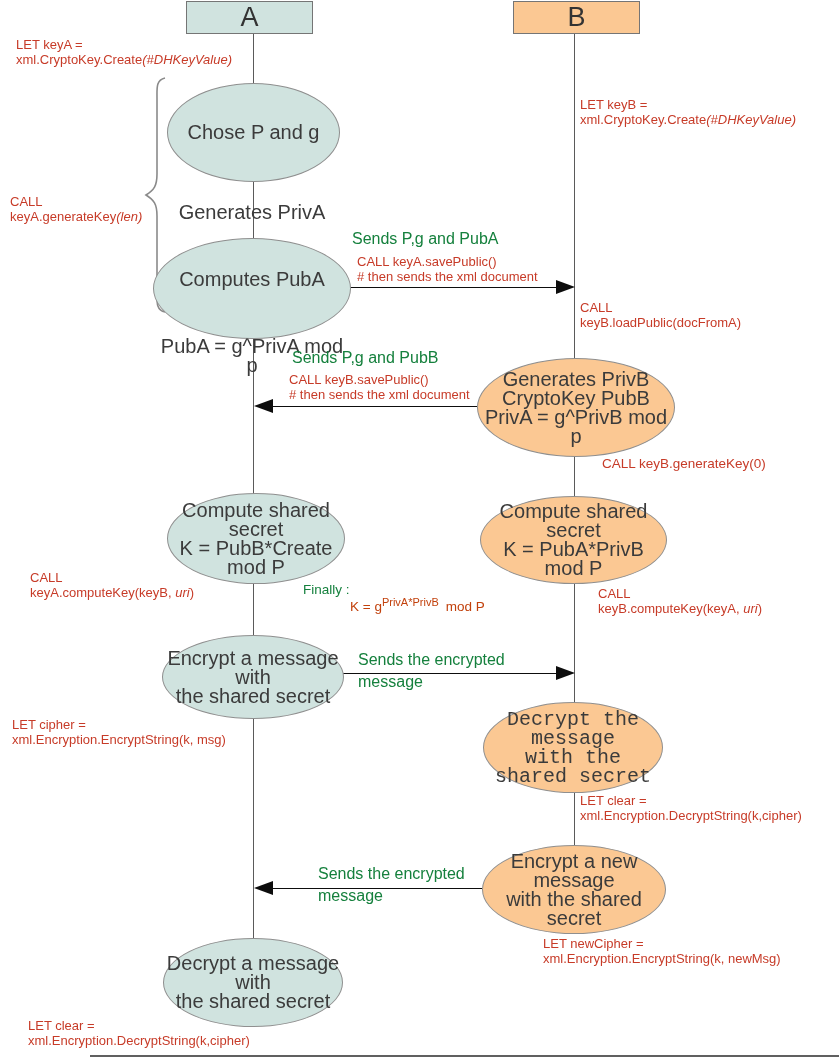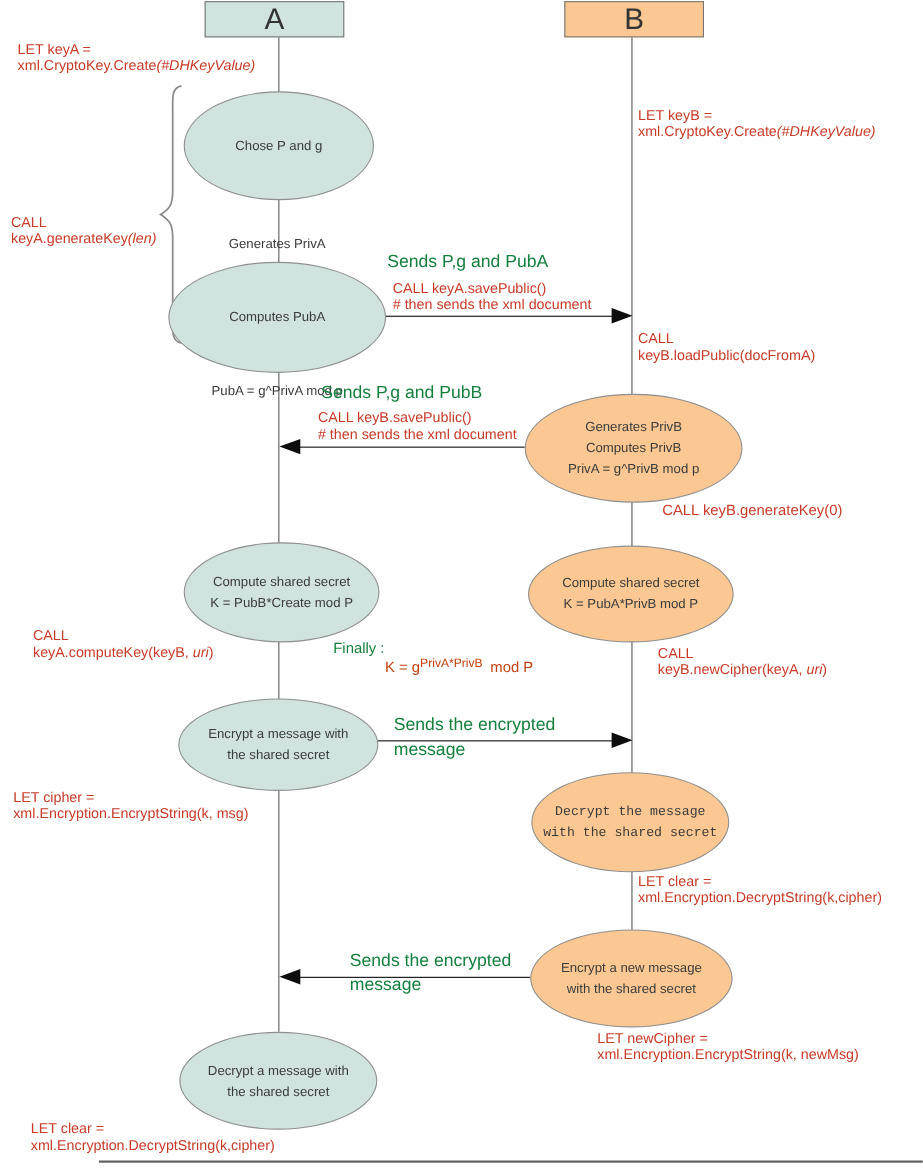--- a/index.html
+++ b/index.html
@@ -6,21 +6,21 @@
   .stage{position:relative;width:839px;height:1062px;background:#fff;overflow:hidden;
          font-family:"Liberation Sans", sans-serif;}
   .actor{position:absolute;width:127px;height:33px;box-sizing:border-box;
          border:1px solid #757575;display:flex;align-items:center;justify-content:center;
          font-size:27px;color:#333;}
   .actor.teal{background:#d0e3df;}
   .actor.orange{background:#fbc893;}
   .lifeline{position:absolute;width:1px;background:#5a5a5a;}
   .node{position:absolute;box-sizing:border-box;border:1.4px solid #8f8f8f;border-radius:50%;
         display:flex;flex-direction:column;align-items:center;justify-content:center;
-        text-align:center;font-size:12px;line-height:19px;color:#3b3b3b;}
+        text-align:center;font-size:20px;line-height:19px;color:#3b3b3b;}
   .node.teal{background:#d0e3df;}
   .node.orange{background:#fbc893;}
   .aline{position:absolute;height:0;border-top:1.6px solid #0d0d0d;}
   .ahead{position:absolute;width:0;height:0;border-top:7px solid transparent;border-bottom:7px solid transparent;}
   .ahead.right{border-left:19px solid #0d0d0d;}
   .ahead.left{border-right:19px solid #0d0d0d;}
   .blk{position:absolute;color:#15803d;font-size:16px;line-height:19px;white-space:nowrap;}
   .red{position:absolute;color:#c73b28;font-size:13px;line-height:15px;white-space:nowrap;}
   .it{font-style:italic;}
   .formula{position:absolute;color:#c2410c;font-size:13.5px;white-space:nowrap;}
@@ -67,21 +67,21 @@
   </div>
 
   <div class="node teal" style="left:153px;top:238px;width:198px;height:101px;gap:48px;">
     <div>Generates PrivA</div>
     <div>Computes PubA</div>
     <div>PubA = g^PrivA mod p</div>
   </div>
 
   <div class="node orange" style="left:477px;top:358px;width:198px;height:99px;">
     <div>Generates PrivB</div>
-    <div>Computes PrivB</div>
+    <div>CryptoKey PubB</div>
     <div>PrivA = g^PrivB mod p</div>
   </div>
 
   <div class="node teal" style="left:167px;top:493px;width:178px;height:91px;">
     <div>Compute shared secret</div>
     <div>K = PubB*Create mod P</div>
   </div>
 
   <div class="node orange" style="left:480px;top:496px;width:187px;height:88px;">
     <div>Compute shared secret</div>
@@ -156,21 +156,21 @@
     <div>CALL keyB.generateKey(0)</div>
   </div>
 
   <div class="red" style="left:30px;top:570px;">
     <div>CALL</div>
     <div><span>keyA.computeKey(keyB, </span><span class="it">uri</span><span>)</span></div>
   </div>
 
   <div class="red" style="left:598px;top:586px;">
     <div>CALL</div>
-    <div><span>keyB.newCipher(keyA, </span><span class="it">uri</span><span>)</span></div>
+    <div><span>keyB.computeKey(keyA, </span><span class="it">uri</span><span>)</span></div>
   </div>
 
   <div class="red" style="left:12px;top:717px;">
     <div>LET cipher =</div>
     <div>xml.Encryption.EncryptString(k, msg)</div>
   </div>
 
   <div class="red" style="left:580px;top:793px;">
     <div>LET clear =</div>
     <div>xml.Encryption.DecryptString(k,cipher)</div>

